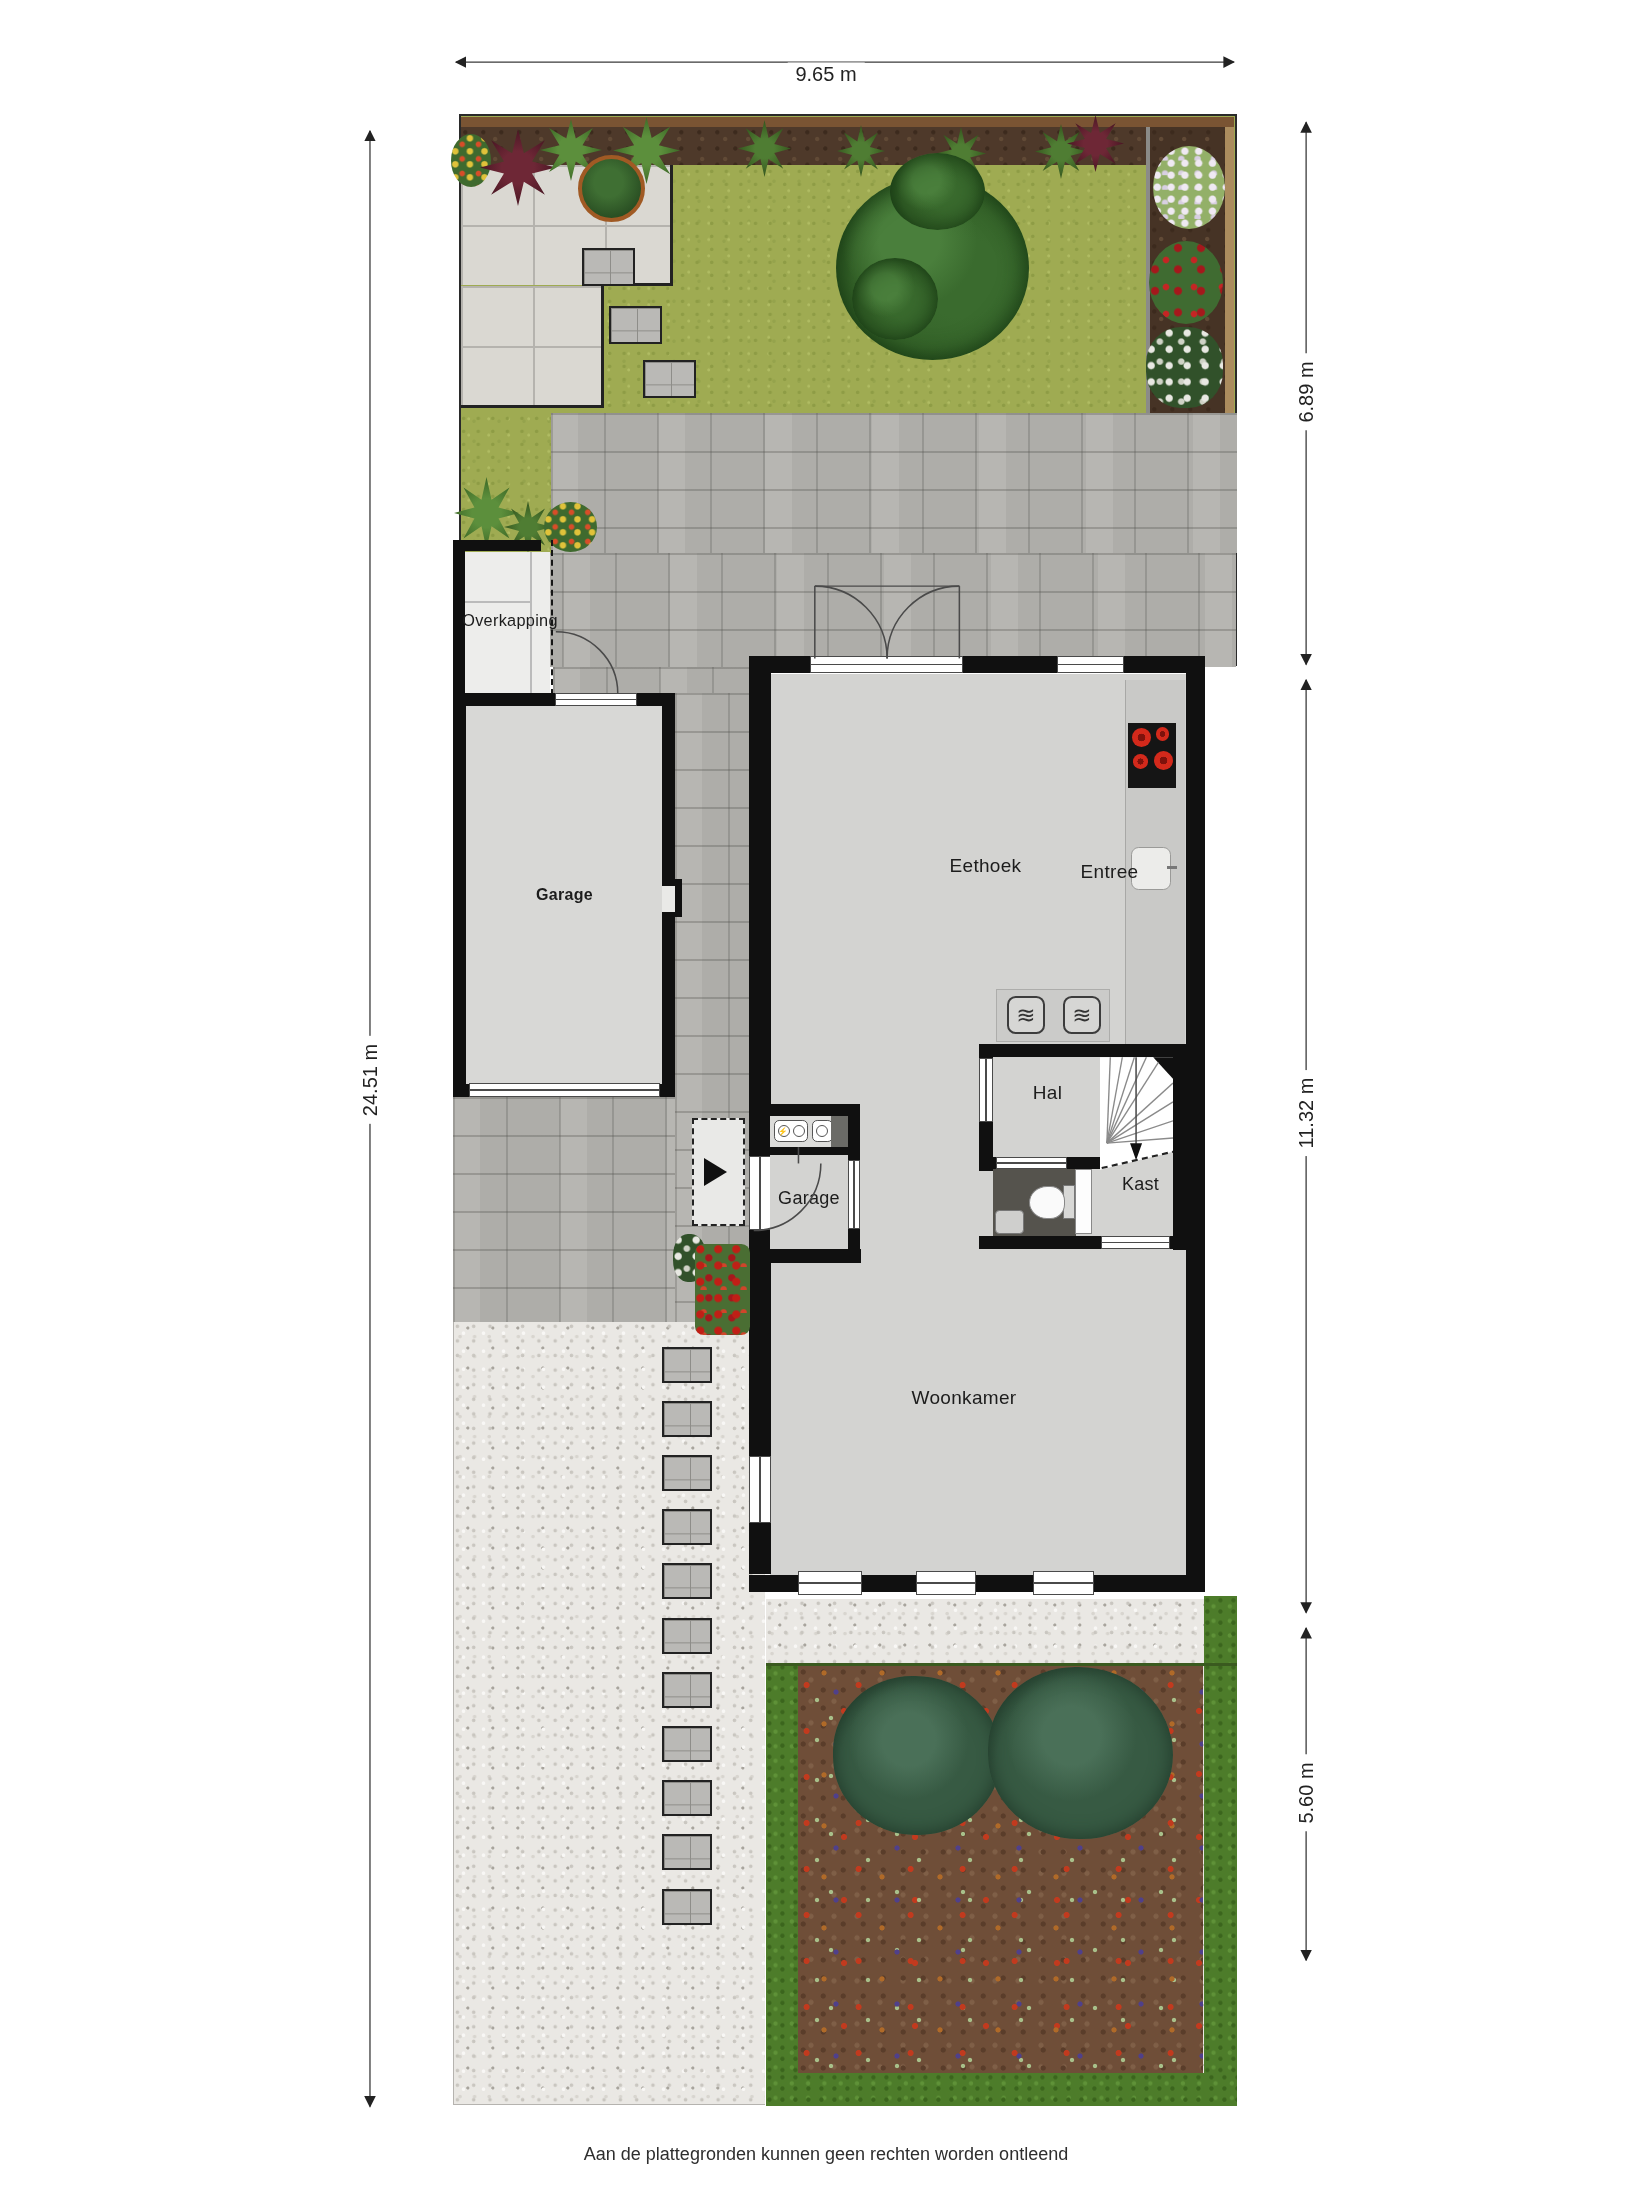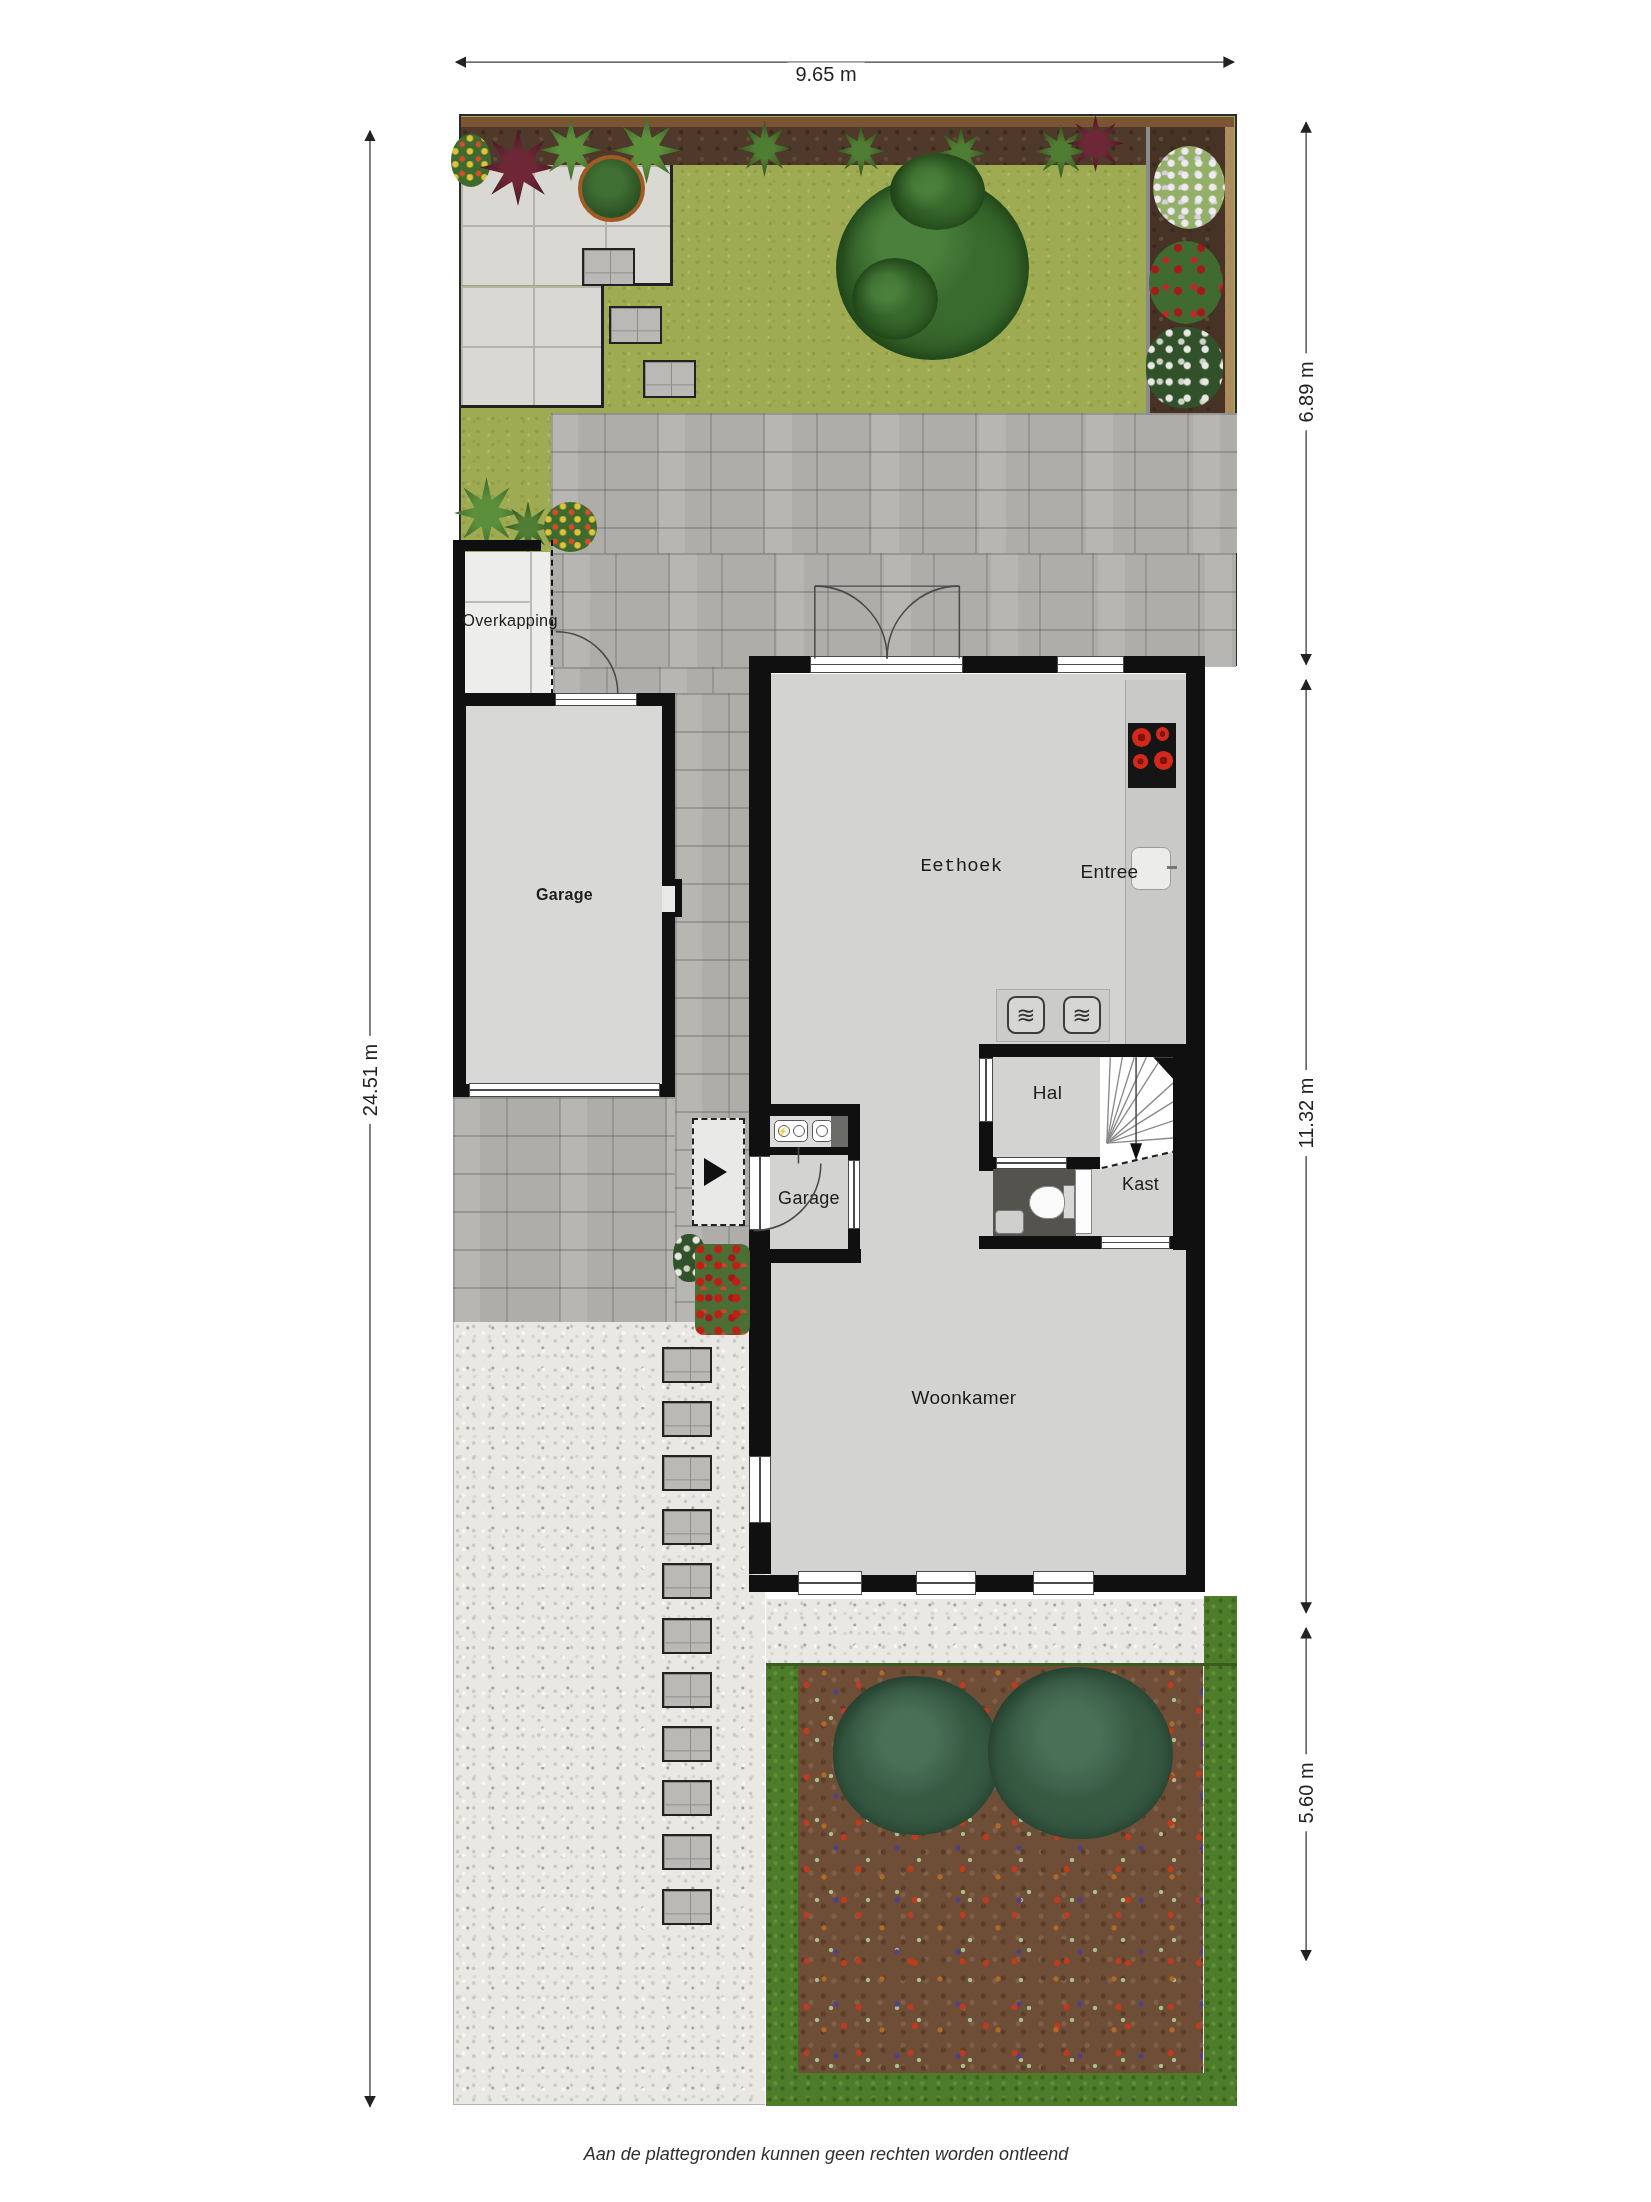--- a/index.html
+++ b/index.html
@@ -236,21 +236,21 @@
   </div>
   <div class="abs" style="left:1131px;top:847px;width:40px;height:43px;background:#ececea;border:1.7px solid #9a9a98;border-radius:7.7px;box-sizing:border-box;"></div>
   <div class="abs" style="left:1167px;top:866px;width:10.3px;height:2.6px;background:#777;"></div>
   <div class="abs" style="left:996px;top:989px;width:114px;height:53px;background:#cbcbc9;border:0.9px solid #adadab;box-sizing:border-box;"></div>
   <div class="abs appliance" style="left:1007px;top:996px;width:38px;height:38px;">
       <span>≋</span>
     </div>
   <div class="abs appliance" style="left:1063px;top:996px;width:38px;height:38px;">
       <span>≋</span>
     </div>
-  <div class="abs room-label" style="left:884px;top:854px;width:155px;height:24px;font-family:Liberation Mono, monospace;">Eethoek</div>
+  <div class="abs room-label" style="left:908px;top:854px;width:155px;height:24px;">Eethoek</div>
   <div class="abs room-label" style="left:1032px;top:860px;width:155px;height:24px;">Entree</div>
 
   <div class="abs wall" style="left:979px;top:1044px;width:206px;height:13px;"></div>
   <div class="abs wall" style="left:979px;top:1057px;width:13.8px;height:114px;"></div>
   <div class="abs win-v" style="left:979px;top:1058px;width:13.8px;height:64px;"></div>
   <div class="abs wall" style="left:1173px;top:1044px;width:13px;height:206px;"></div>
   <div class="abs wall" style="left:979px;top:1157px;width:122px;height:12px;"></div>
   <div class="abs win-h" style="left:996px;top:1157px;width:71px;height:12px;"></div>
   <div class="abs" style="left:993px;top:1169px;width:83px;height:67px;background:#55534d;"></div>
   <div class="abs" style="left:1063px;top:1185px;width:12px;height:34px;background:#d8d8d6;border:1.3px solid #777;box-sizing:border-box;"></div>
@@ -335,15 +335,15 @@
       <path d="M 646 734 A 72 72 0 0 1 718 806"></path>
     </g>
   </svg>
 
   <div class="dim" style="left:826px;top:74px;">9.65 m</div>
   <div class="dim rot" style="left:370px;top:1080px;">24.51 m</div>
   <div class="dim rot" style="left:1306px;top:392px;">6.89 m</div>
   <div class="dim rot" style="left:1306px;top:1113px;">11.32 m</div>
   <div class="dim rot" style="left:1306px;top:1793px;">5.60 m</div>
 
-  <div class="footer-line" style="top:2144px;font-style:italic;">Aan de plattegronden kunnen geen rechten worden ontleend</div>
+  <div class="footer-line" style="top:2144px;">Aan de plattegronden kunnen geen rechten worden ontleend</div>
 </div>
 
 
 </body></html>

